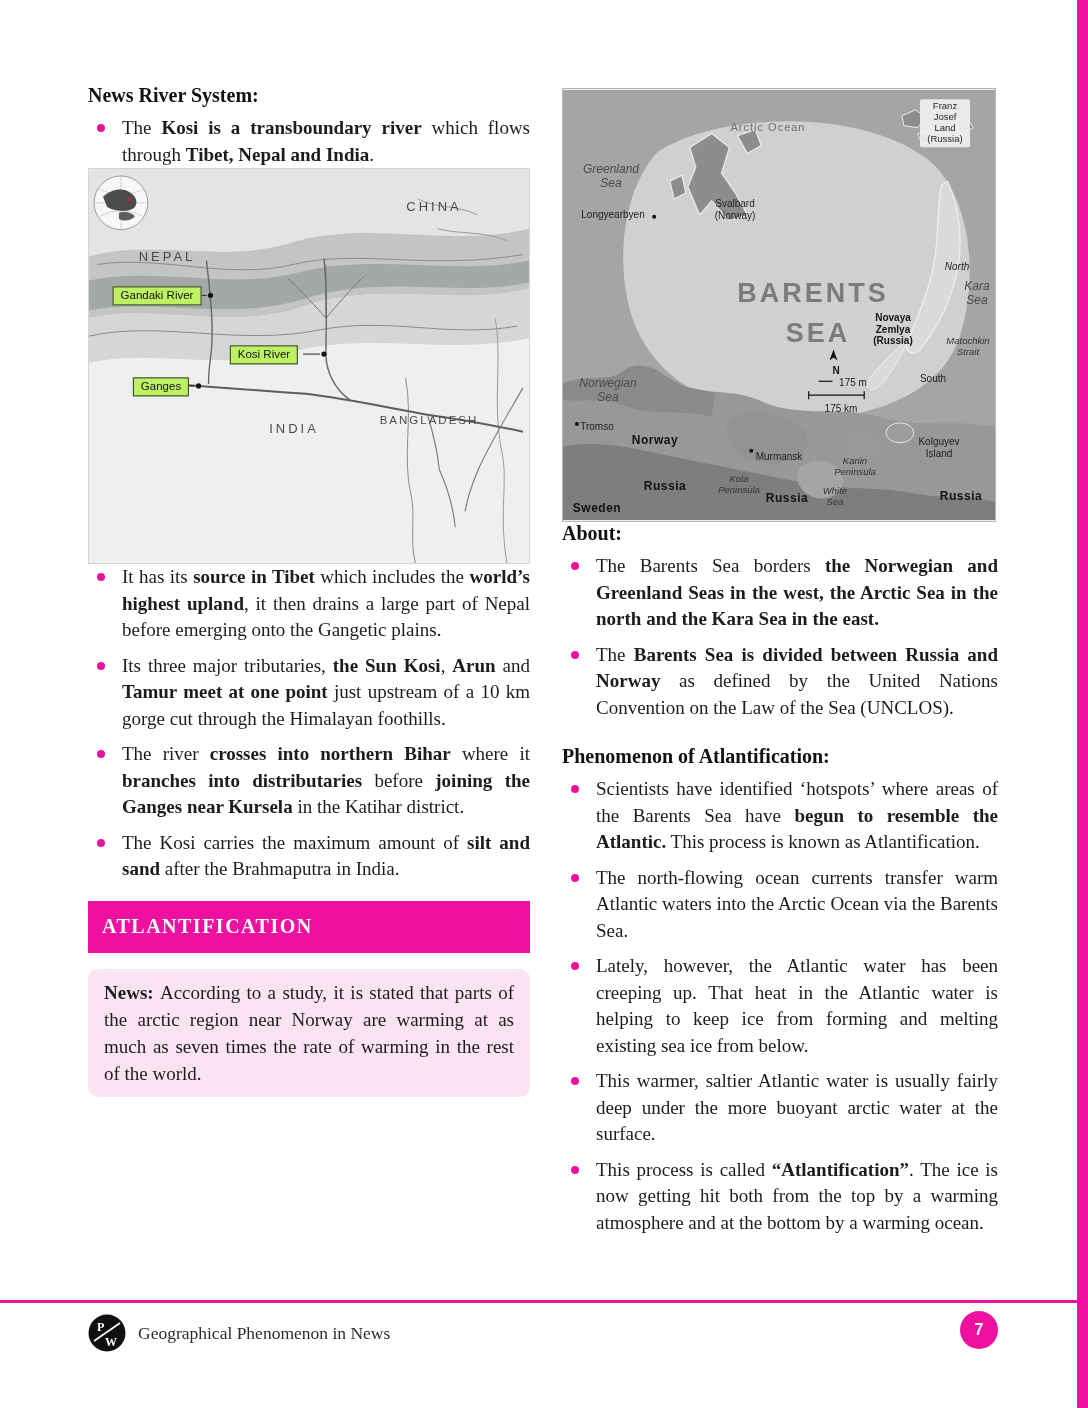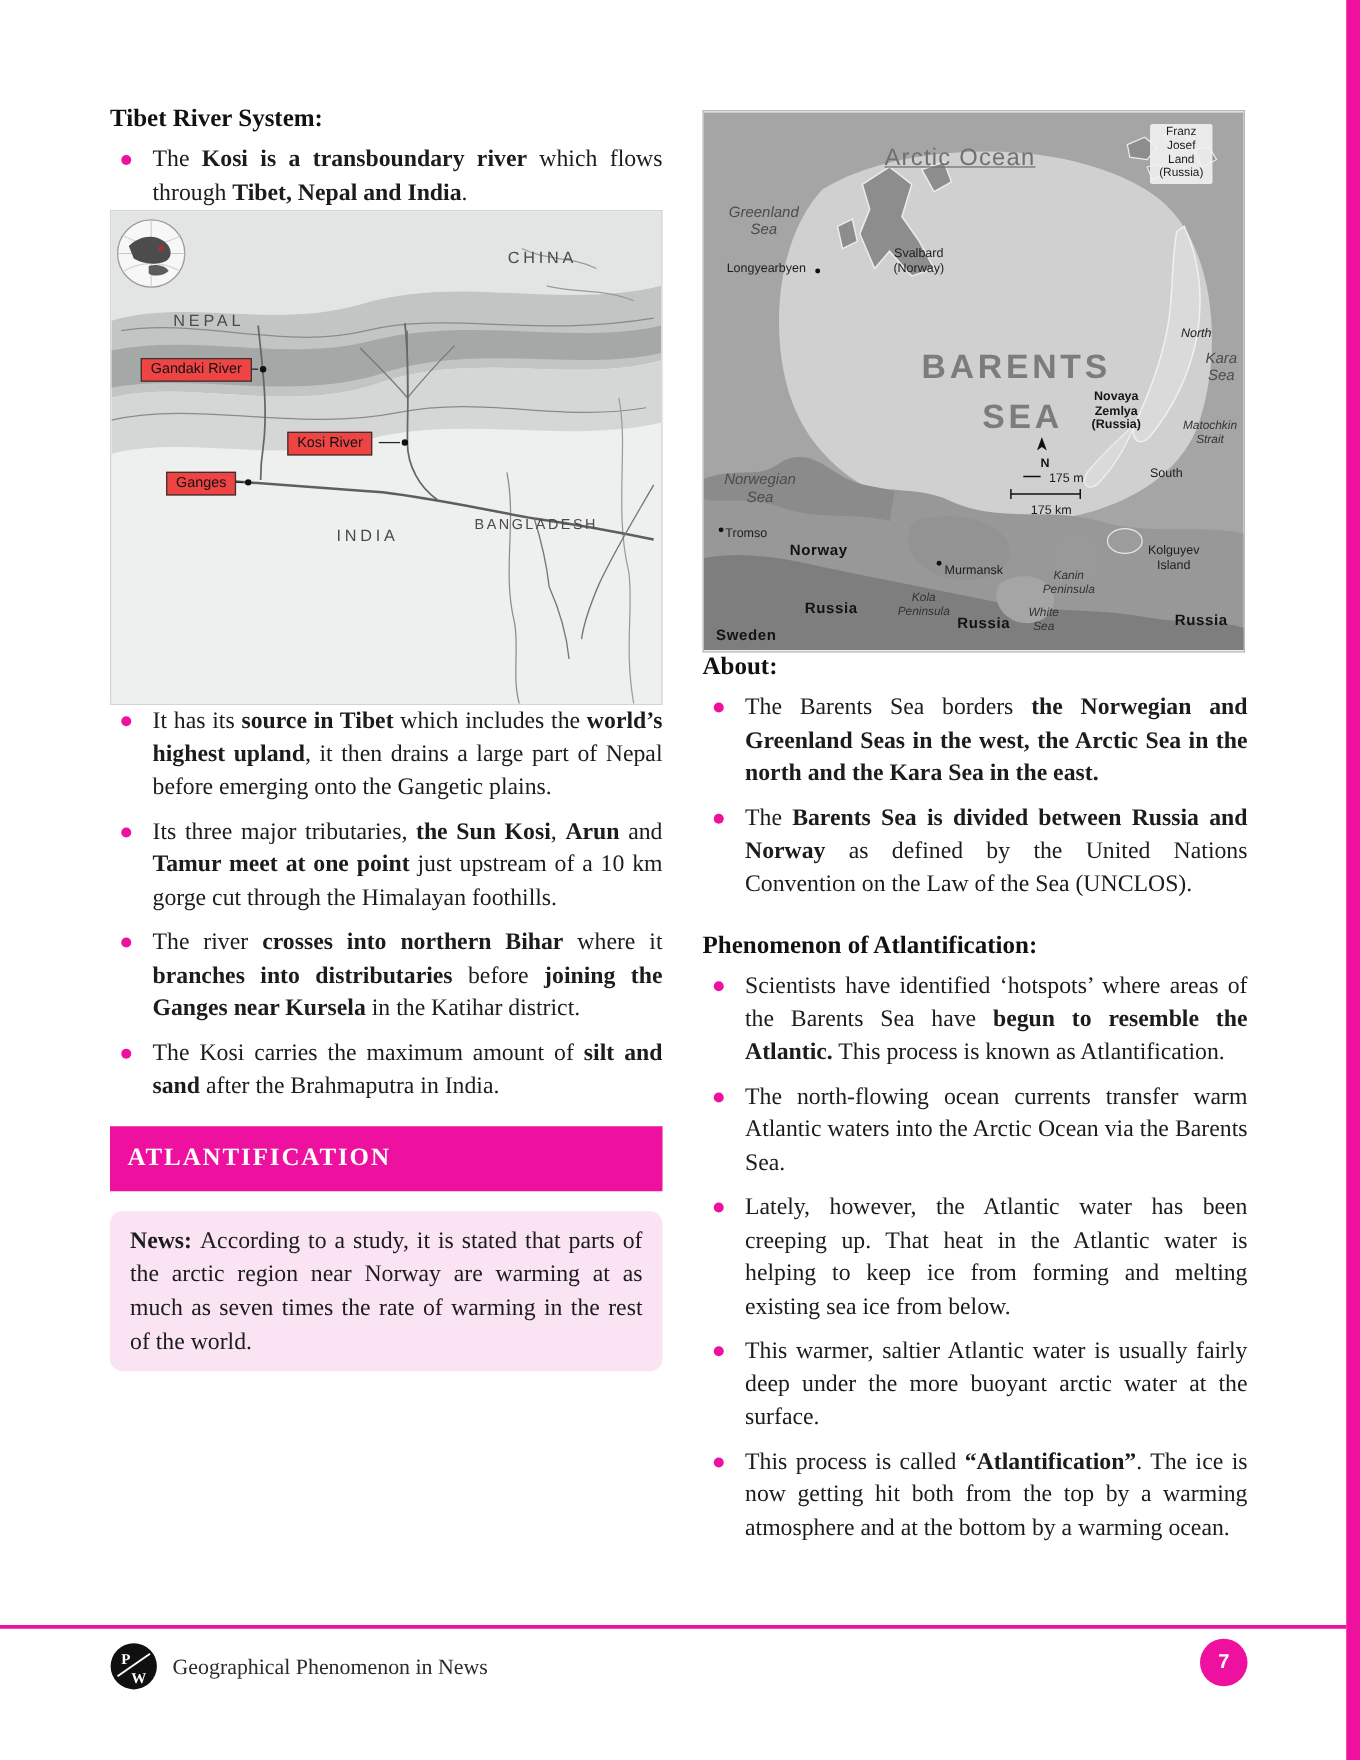--- a/index.html
+++ b/index.html
@@ -30,22 +30,22 @@
   figure.map{margin:0;position:relative;overflow:hidden;background:#efefef;}
   figure.map svg{display:block;width:100%;height:100%;}
   .map-kosi{width:442px;height:396px;border:1px solid #d4d4d4;margin:10px 0 14px 0;}
   .map-barents{width:434px;height:434px;border:1px solid #b7b7b7;margin:0 0 16px 0;}
   .map-labels{position:absolute;inset:0;}
 
   .ml{position:absolute;transform:translate(-50%,-50%);font-family:"Liberation Sans",sans-serif;
       white-space:pre-line;text-align:center;line-height:1.15;color:#222;}
   .region{font-size:13px;letter-spacing:3px;color:#4a4a4a;}
   .region-sm{font-size:11.5px;letter-spacing:2px;color:#4a4a4a;}
-  .riverbox{background:#ef4444;border:1px solid #333;padding:2px 7px;font-size:11.5px;color:#111;white-space:nowrap;}
-  .ocean{font-size:19px;color:#707070;letter-spacing:1px;text-decoration:underline;}
+  .riverbox{background:#bef264;border:1px solid #333;padding:2px 7px;font-size:11.5px;color:#111;white-space:nowrap;}
+  .ocean{font-size:11px;color:#707070;letter-spacing:1px;}
   .bigsea{font-size:27px;font-weight:bold;color:#7c7c7c;letter-spacing:3px;}
   .sea{font-size:12px;font-style:italic;color:#4b4b4b;}
   .sea-sm{font-size:9.5px;font-style:italic;color:#333;}
   .place{font-size:10px;color:#1d1d1d;}
   .place-c{font-size:10px;color:#1d1d1d;}
   .place-b{font-size:10px;font-weight:bold;color:#151515;}
   .place-i{font-size:10px;font-style:italic;color:#1d1d1d;padding-left:12px;}
   .boxed{font-size:9.5px;color:#1d1d1d;background:rgba(242,242,242,.9);padding:2px 4px;border-radius:2px;}
   .country{font-size:12px;font-weight:bold;color:#121212;letter-spacing:.5px;}
 
@@ -62,21 +62,21 @@
               background:var(--accent);display:flex;align-items:center;justify-content:center;
               color:#fff;font-weight:bold;font-size:16px;font-family:"Liberation Sans",sans-serif;}
   .edge-bar{position:absolute;left:1077px;top:0;width:11px;height:1408px;background:var(--accent);}
 </style>
 </head>
 <body>
 
 <div class="page">
 
   <div class="col col-left">
-    <h2 class="sec">Tibet River System:</h2>
+    <h2 class="sec">News River System:</h2>
 
     <ul class="bullets">
         <li><span>The </span><span class="b">Kosi is a transboundary river</span><span> which flows through </span><span class="b">Tibet, Nepal and India</span><span>.</span></li>
       </ul>
 
     <figure class="map map-kosi">
       <svg viewBox="0 0 442 396" xmlns="http://www.w3.org/2000/svg">
         <rect width="442" height="396" fill="#eef0ef"></rect>
         <path d="M0,0 H442 V60 C360,80 280,50 200,75 C130,95 60,70 0,88 Z" fill="#e3e5e4"></path>
         <path d="M0,88 C60,70 130,95 200,75 C280,50 360,80 442,60 V120 C370,140 290,110 210,140 C140,162 60,135 0,150 Z" fill="#c3c5c4"></path>

